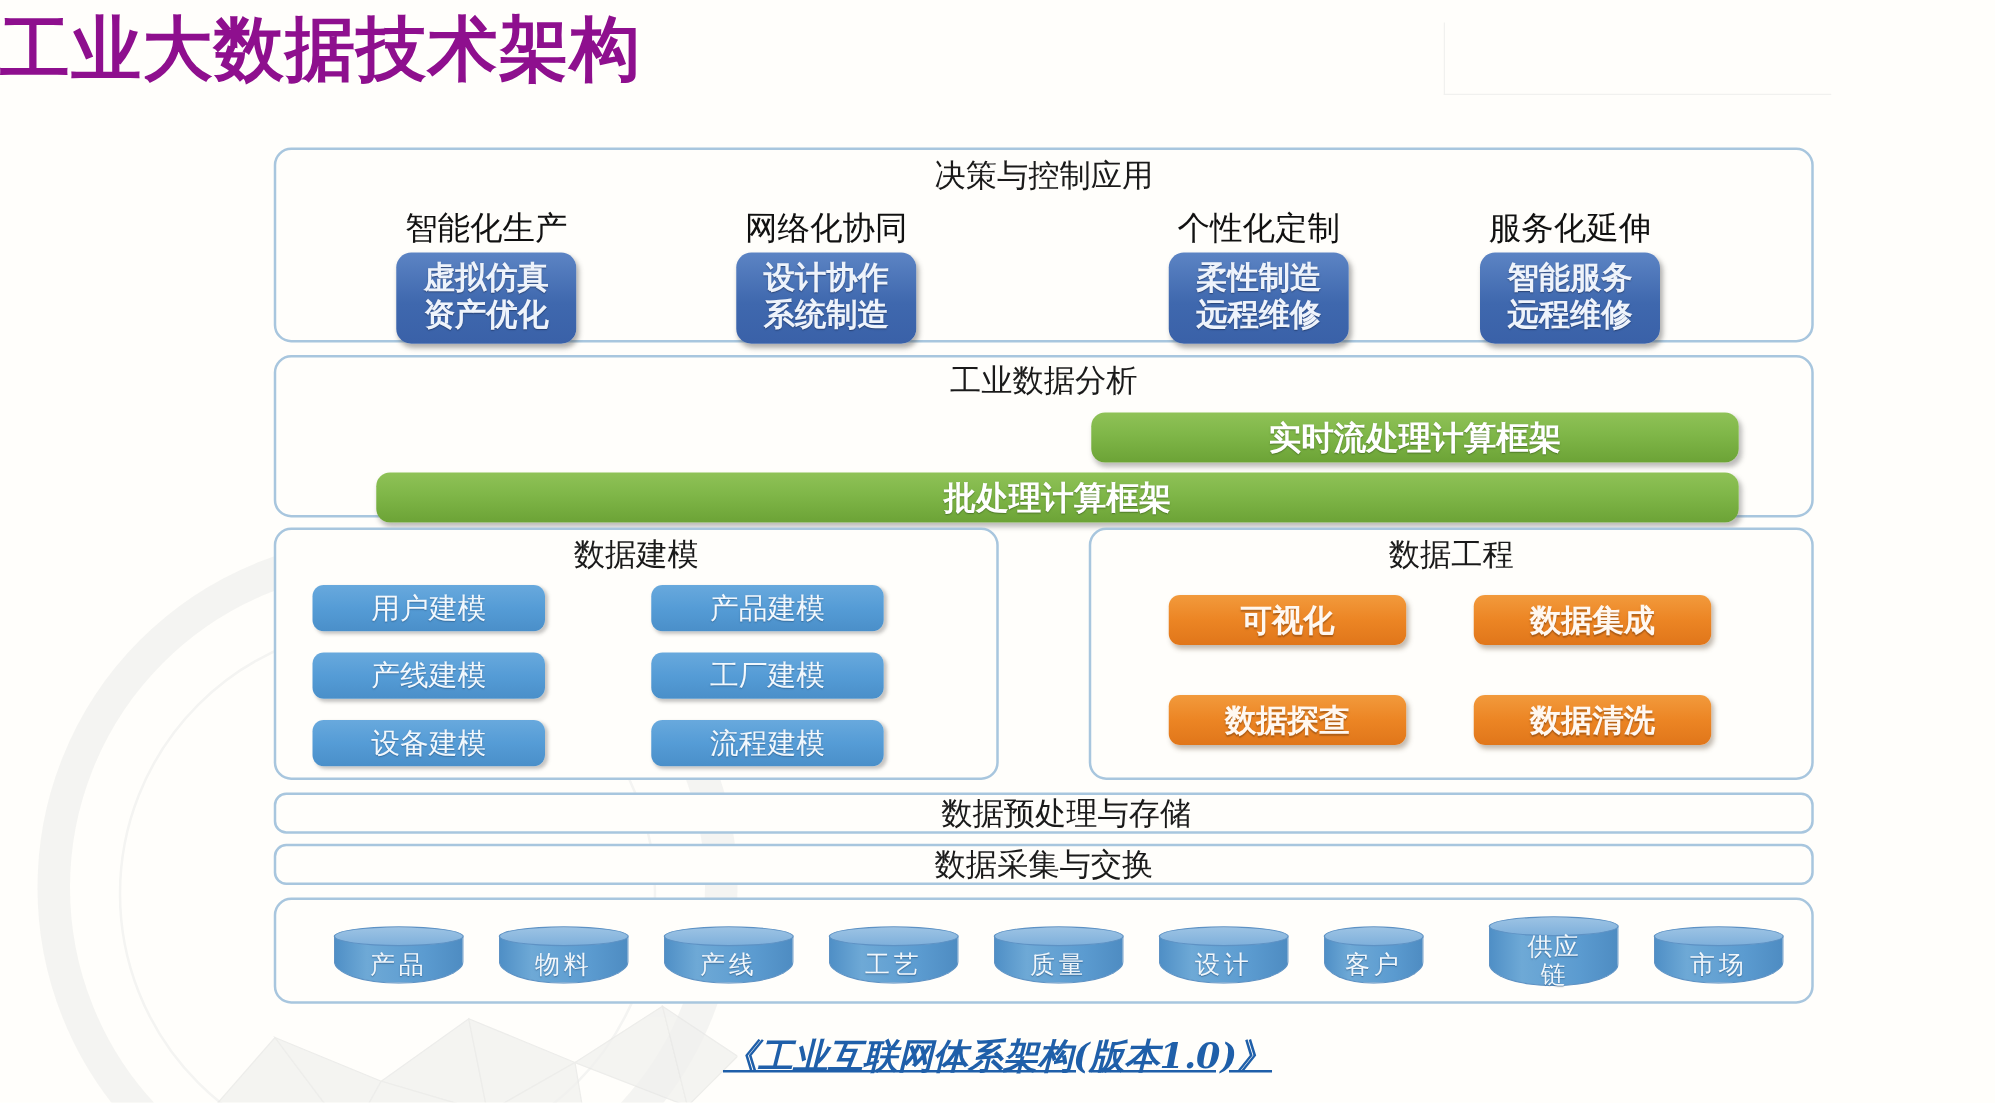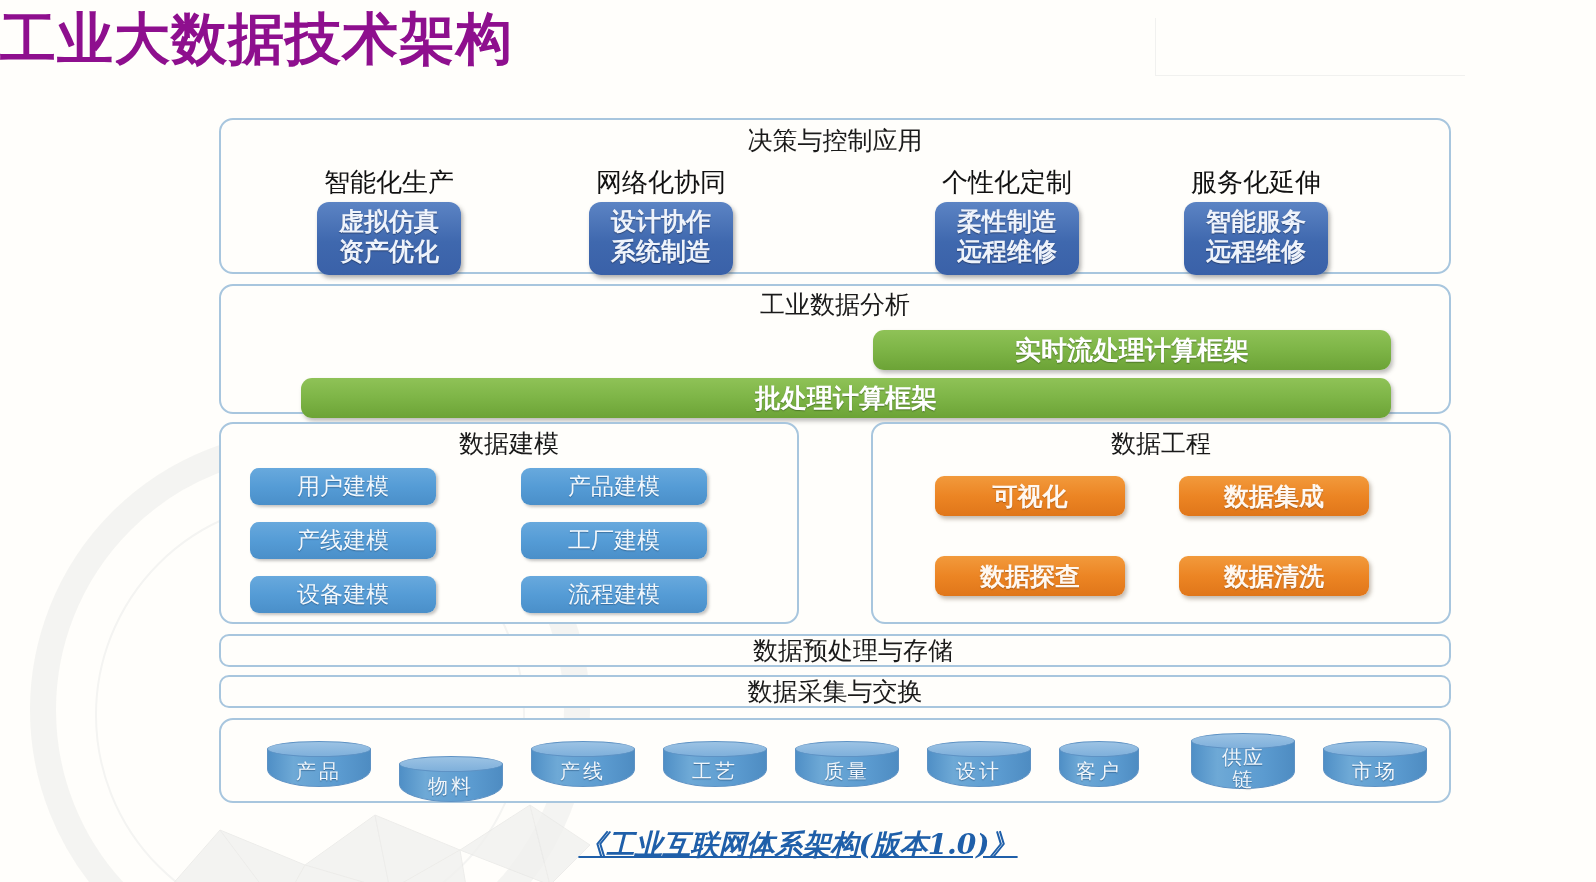--- a/index.html
+++ b/index.html
@@ -253,21 +253,21 @@
 
   <div class="thin-bar" id="bar-pre">数据预处理与存储</div>
   <div class="thin-bar" id="bar-acq">数据采集与交换</div>
 
   <div class="panel" id="layer-sources">
     <div class="cyl" style="left:46px;  top:21px; width:104px; height:46px;">
       <div class="body"></div>
         <div class="top"></div>
       <div class="lbl">产品</div>
     </div>
-    <div class="cyl" style="left:178px; top:36px; width:104px; height:46px;padding-left:19px;">
+    <div class="cyl" style="left:178px; top:21px; width:104px; height:46px;padding-left:19px;">
       <div class="body"></div>
         <div class="top"></div>
       <div class="lbl">物料</div>
     </div>
     <div class="cyl" style="left:310px; top:21px; width:104px; height:46px;">
       <div class="body"></div>
         <div class="top"></div>
       <div class="lbl">产线</div>
     </div>
     <div class="cyl" style="left:442px; top:21px; width:104px; height:46px;">

